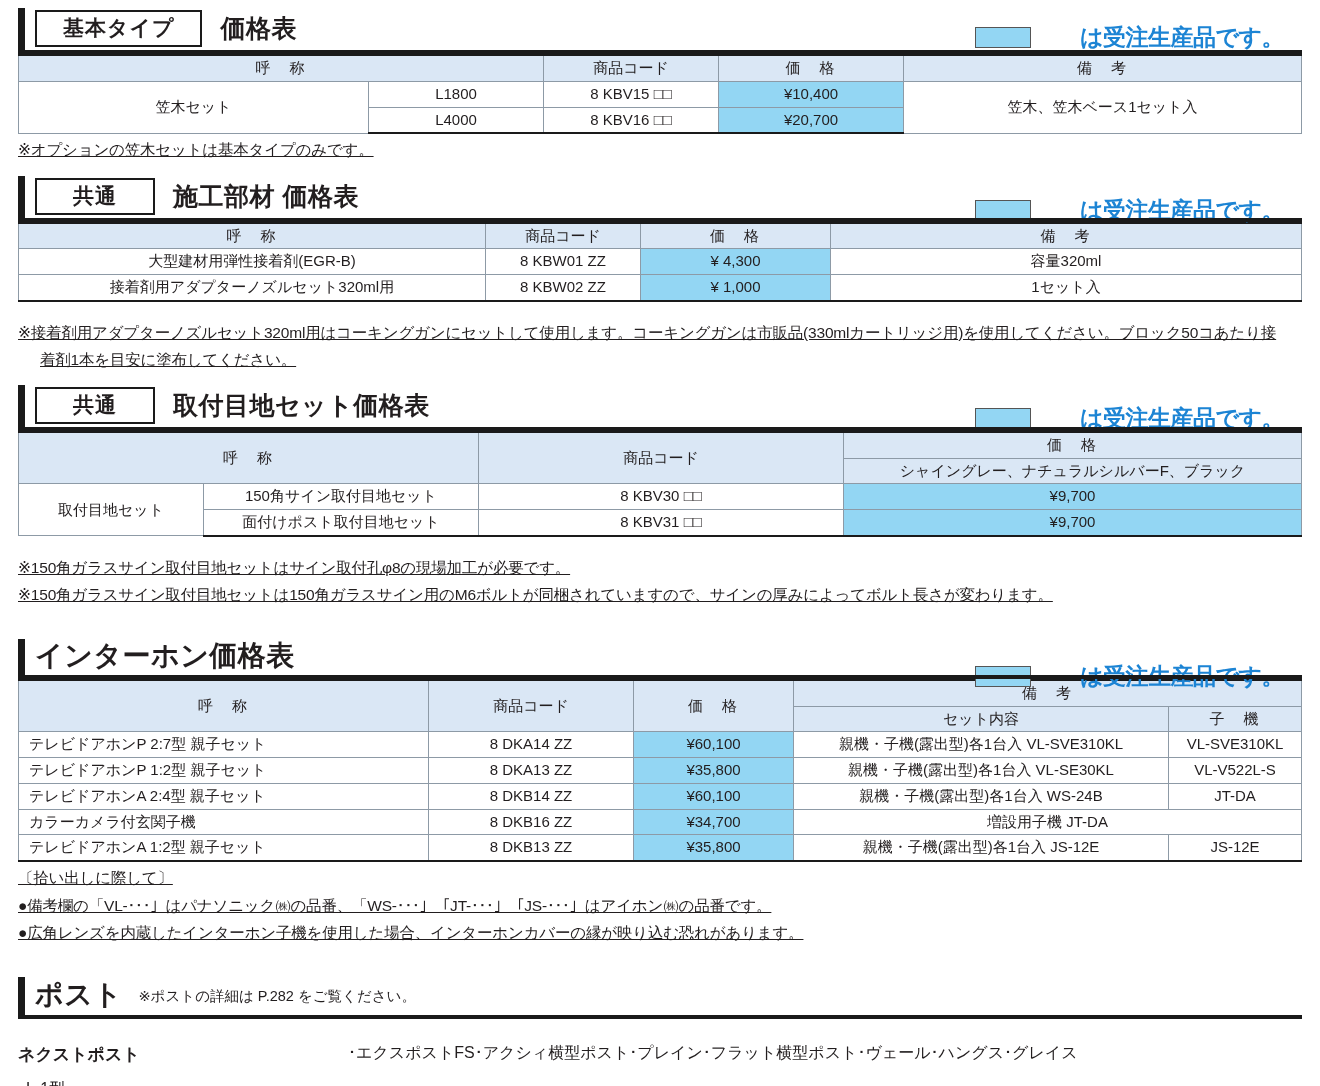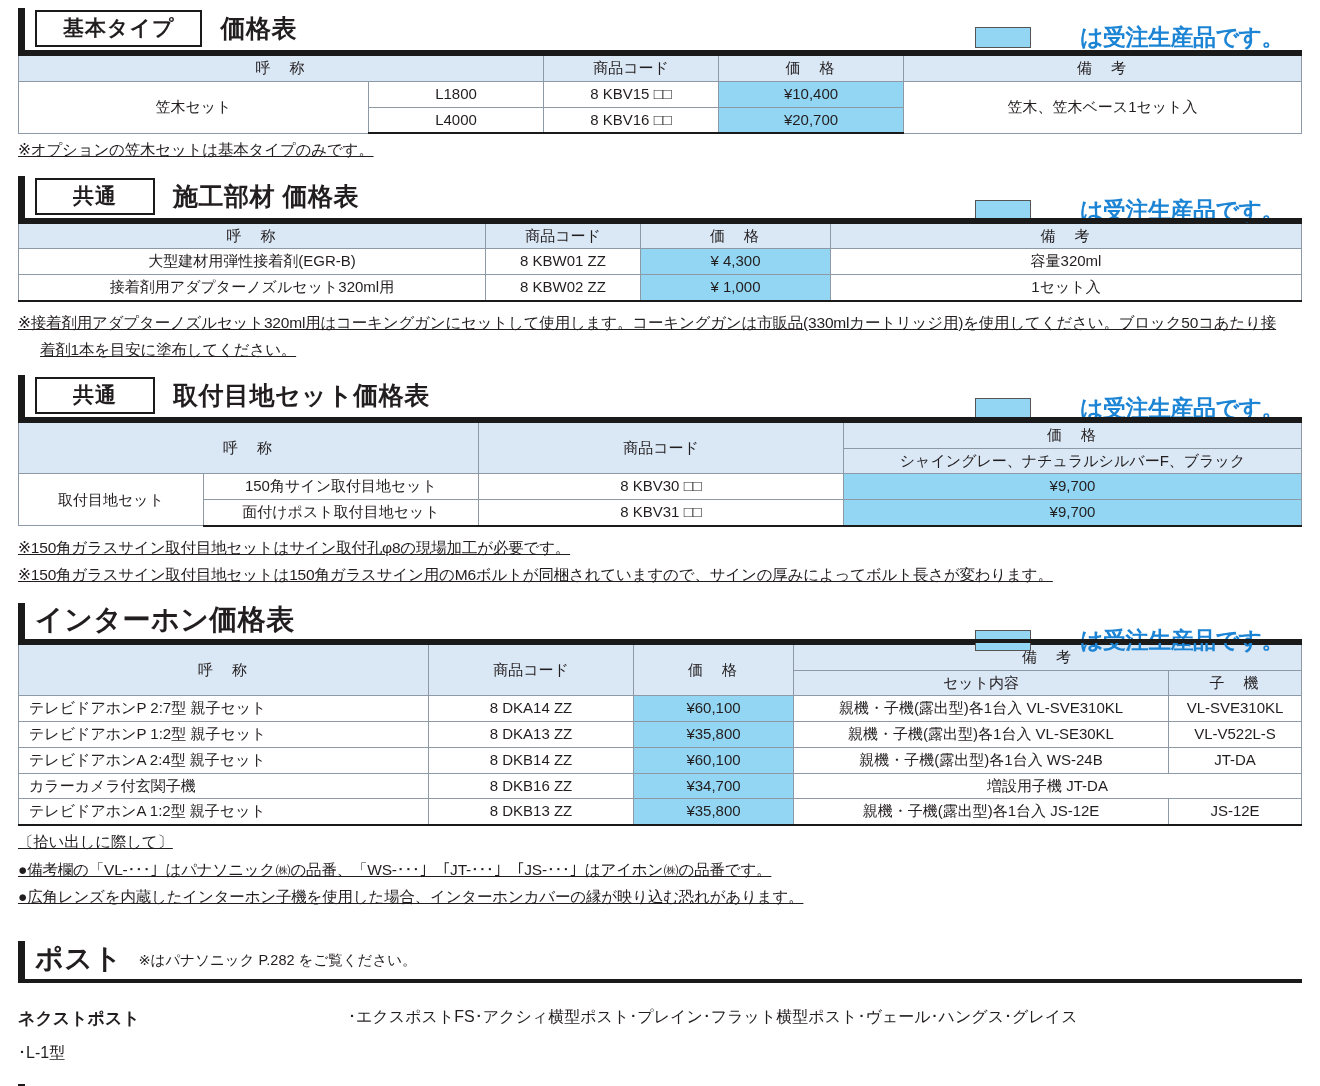--- a/index.html
+++ b/index.html
@@ -109,21 +109,21 @@
 
   
   .note {
     font-size: 15.5px;
     line-height: 1.45;
     margin: 5px 0 0 0;
     letter-spacing: -0.2px;
     text-decoration: underline;
   }
   .note.indent2 { text-indent: 0; padding-left: 22px; }
-  .notes-block { margin-top: 10px; }
+  .notes-block { margin-top: 20px; }
 
   
   .two-col {
     display: flex;
     margin-top: 24px;
   }
   .col-a { width: 330px; }
   .col-b { flex: 1; }
   .col-title {
     font-size: 17px;
@@ -281,21 +281,21 @@
       <div class="note">※150角ガラスサイン取付目地セットはサイン取付孔φ8の現場加工が必要です。</div>
       <div class="note">※150角ガラスサイン取付目地セットは150角ガラスサイン用のM6ボルトが同梱されていますので、サインの厚みによってボルト長さが変わります。</div>
     </div>
   </div>
 
   <div style="position:relative;">
     <div class="legend" style="top:22px;">
       <span class="legend-swatch"></span>
       <span>は受注生産品です。</span>
     </div>
-    <div class="sec-head" style="margin-top:16px;padding-top:3px;padding-bottom:5px;text-align:right;">
+    <div class="sec-head" style="margin-top:32px;padding-top:3px;padding-bottom:5px;text-align:right;">
       <span class="sec-title-lg">インターホン価格表</span>
     </div>
 
     <div class="tbl-wrap">
       <table class="pt">
         <colgroup>
           <col style="width:410px">
             <col style="width:205px">
             <col style="width:160px">
           <col style="width:375px">
@@ -356,21 +356,21 @@
       <div class="note">●備考欄の「VL-･･･」はパナソニック㈱の品番、「WS-･･･」「JT-･･･」「JS-･･･」はアイホン㈱の品番です。</div>
       <div class="note">●広角レンズを内蔵したインターホン子機を使用した場合、インターホンカバーの縁が映り込む恐れがあります。</div>
     </div>
   </div>
 
   <div class="spacer-lg"></div>
 
   <div>
     <div class="sec-head" style="margin-top:6px;padding-top:4px;padding-bottom:6px;align-items:flex-end;">
       <span class="sec-title-lg">ポスト</span>
-      <span class="sec-sub">※はパナソニック P.282 をご覧ください。</span>
+      <span class="sec-sub">※ポストの詳細は P.282 をご覧ください。</span>
     </div>
     <div class="two-col">
       <div class="col-a">
         <div class="col-title">ネクストポスト</div>
         <div class="col-item">･L-1型</div>
       </div>
       <div class="col-b">
         <div class="col-item">･エクスポストFS･アクシィ横型ポスト･プレイン･フラット横型ポスト･ヴェール･ハングス･グレイス</div>
       </div>
     </div>

